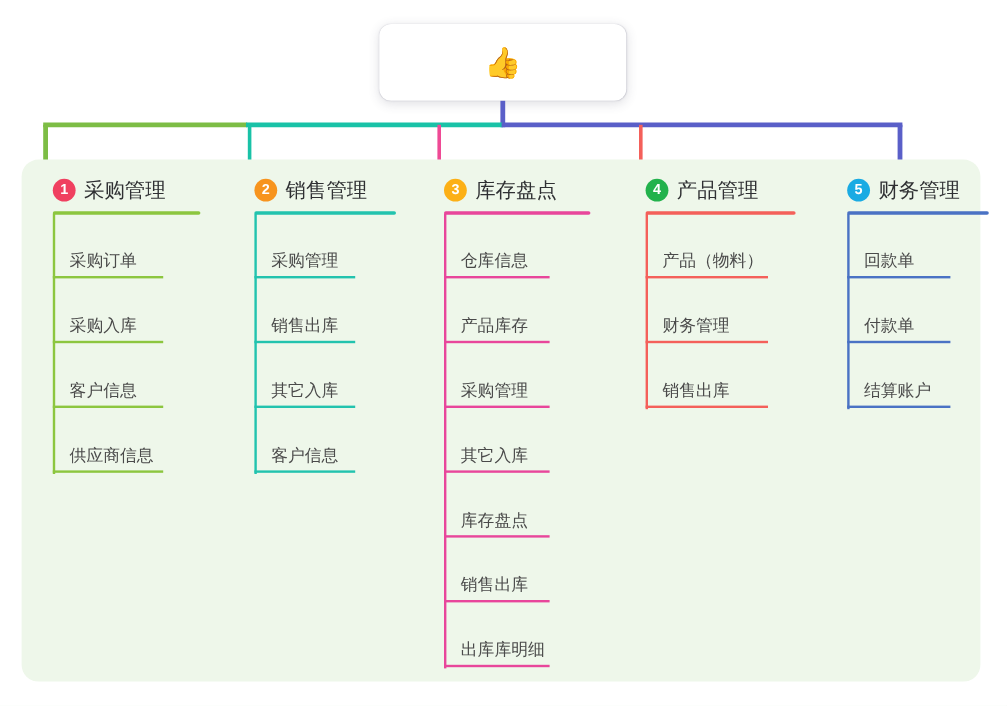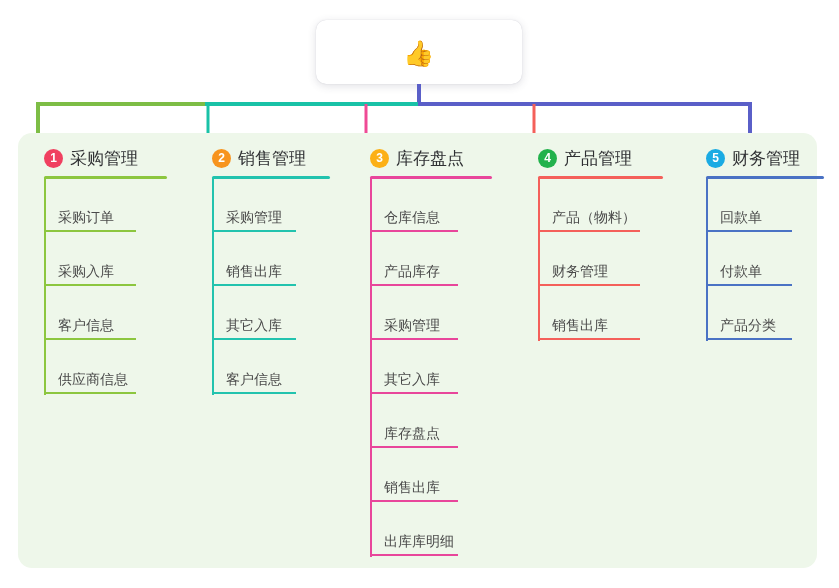--- a/index.html
+++ b/index.html
@@ -262,17 +262,17 @@
       <div class="spine" style="left: 22px; top: 178px; height: 163px; background: rgb(74, 114, 196);"></div>
       <div class="leaf" style="left: 22px; top: 232px; width: 86px;">
         <span class="leaf-label">回款单</span>
         <div class="leaf-rule" style="width: 86px; background: rgb(74, 114, 196);"></div>
       </div>
       <div class="leaf" style="left: 22px; top: 286px; width: 86px;">
         <span class="leaf-label">付款单</span>
         <div class="leaf-rule" style="width: 86px; background: rgb(74, 114, 196);"></div>
       </div>
       <div class="leaf" style="left: 22px; top: 340px; width: 86px;">
-        <span class="leaf-label">产品分类</span>
+        <span class="leaf-label">结算账户</span>
         <div class="leaf-rule" style="width: 86px; background: rgb(74, 114, 196);"></div>
       </div>
     </div>
   </div>
 
 </body></html>

